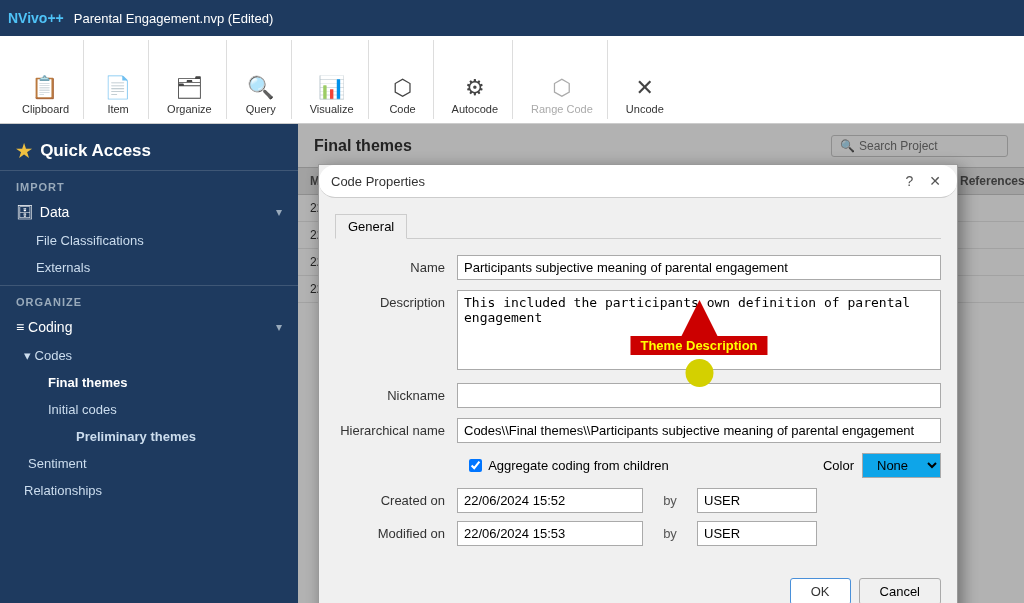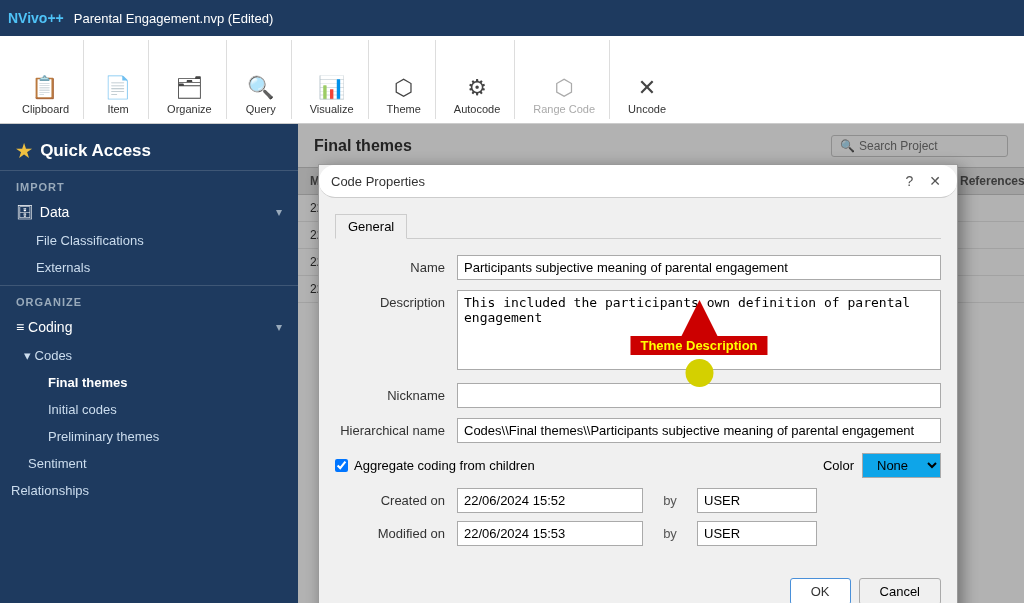--- a/index.html
+++ b/index.html
@@ -59,21 +59,21 @@
     .modal-body { padding: 16px; }
     .modal-tabs { display: flex; border-bottom: 1px solid #ccc; margin-bottom: 16px; }
     .modal-tab { padding: 4px 12px; font-size: 13px; cursor: pointer; border: 1px solid transparent; border-bottom: none; text-align: center; }
     .modal-tab.active { background: #f0f0f0; border-color: #ccc; border-bottom: 1px solid #f0f0f0; margin-bottom: -1px; }
     .form-row { display: flex; align-items: flex-start; margin-bottom: 10px; gap: 12px; }
     .form-label { width: 110px; text-align: right; padding-top: 5px; font-size: 13px; color: #333; flex-shrink: 0; }
     .form-input { flex: 1; }
     .form-input input { width: 100%; border: 1px solid #aaa; padding: 4px 6px; font-size: 13px; outline: none; background: #fff; }
     .form-textarea { width: 100%; border: 1px solid #aaa; padding: 4px 6px; font-size: 13px; outline: none; background: #fff; resize: none; height: 80px; }
     .form-row-inline { display: flex; align-items: center; margin-bottom: 10px; gap: 20px; }
-    .form-row-inline .left { display: flex; align-items: center; gap: 6px; flex: 1; }
+    .form-row-inline .left { display: flex; align-items: center; gap: 6px; flex: 1; justify-content: center; }
     .form-row-inline .right { display: flex; align-items: center; gap: 8px; }
     .color-select { border: 1px solid #aaa; padding: 3px 10px; font-size: 13px; background: #0ea5e9; }
     .dates-row { display: flex; align-items: center; margin-bottom: 8px; gap: 12px; }
     .dates-label { width: 110px; text-align: right; font-size: 13px; color: #333; flex-shrink: 0; }
     .dates-input { border: 1px solid #aaa; padding: 4px 6px; font-size: 13px; background: #fff; width: 186px; }
     .dates-by { width: 30px; text-align: center; color: #555; }
     .dates-user { border: 1px solid #aaa; padding: 4px 6px; font-size: 13px; background: #fff; width: 120px; }
     .modal-footer { display: flex; justify-content: flex-end; gap: 8px; padding: 8px 16px 16px; }
     .btn { padding: 5px 20px; font-size: 13px; cursor: pointer; border: 1px solid #aaa; border-radius: 3px; background: #f0f0f0; }
     .btn-ok { background: #fff; border-color: #4a90d9; color: #333; }
@@ -122,21 +122,21 @@
   </div>
   <div class="toolbar-group">
     <div class="toolbar-icon">
       <span class="icon-shape">📊</span>
       <span class="icon-label">Visualize</span>
     </div>
   </div>
   <div class="toolbar-group">
     <div class="toolbar-icon">
       <span class="icon-shape">⬡</span>
-      <span class="icon-label">Theme</span>
+      <span class="icon-label">Code</span>
     </div>
   </div>
   <div class="toolbar-group">
     <div class="toolbar-icon">
       <span class="icon-shape">⚙</span>
       <span class="icon-label">Autocode</span>
     </div>
   </div>
   <div class="toolbar-group">
     <div class="toolbar-icon disabled">
@@ -177,23 +177,23 @@
         <span>≡ Coding</span>
       </span>
       <span class="sidebar-chevron">▾</span>
     </div>
     <div class="sidebar-subitem" style="padding-left:24px; display:flex; align-items:center; gap:4px;">
       <span>▾</span>
       <span>Codes</span>
     </div>
     <div class="sidebar-subitem active" style="padding-left:48px;">Final themes</div>
     <div class="sidebar-subitem" style="padding-left:48px;">Initial codes</div>
-    <div class="sidebar-subitem" style="padding-left:48px;">Preliminary themes</div>
+    <div class="sidebar-subitem" style="padding-left:76px;font-weight:bold;">Preliminary themes</div>
     <div class="sidebar-subitem" style="padding-left:28px;">Sentiment</div>
-    <div class="sidebar-subitem" style="padding-left:11px;">Relationships</div>
+    <div class="sidebar-subitem" style="padding-left:24px;">Relationships</div>
   </div>
 
   <div class="content-area">
 
     <div class="panel-header">
       <span class="panel-title">Final themes</span>
       <div class="search-box">
         <span style="color:#888; font-size:12px;">🔍</span>
         <input type="text" placeholder="Search Project" style="">
       </div>

